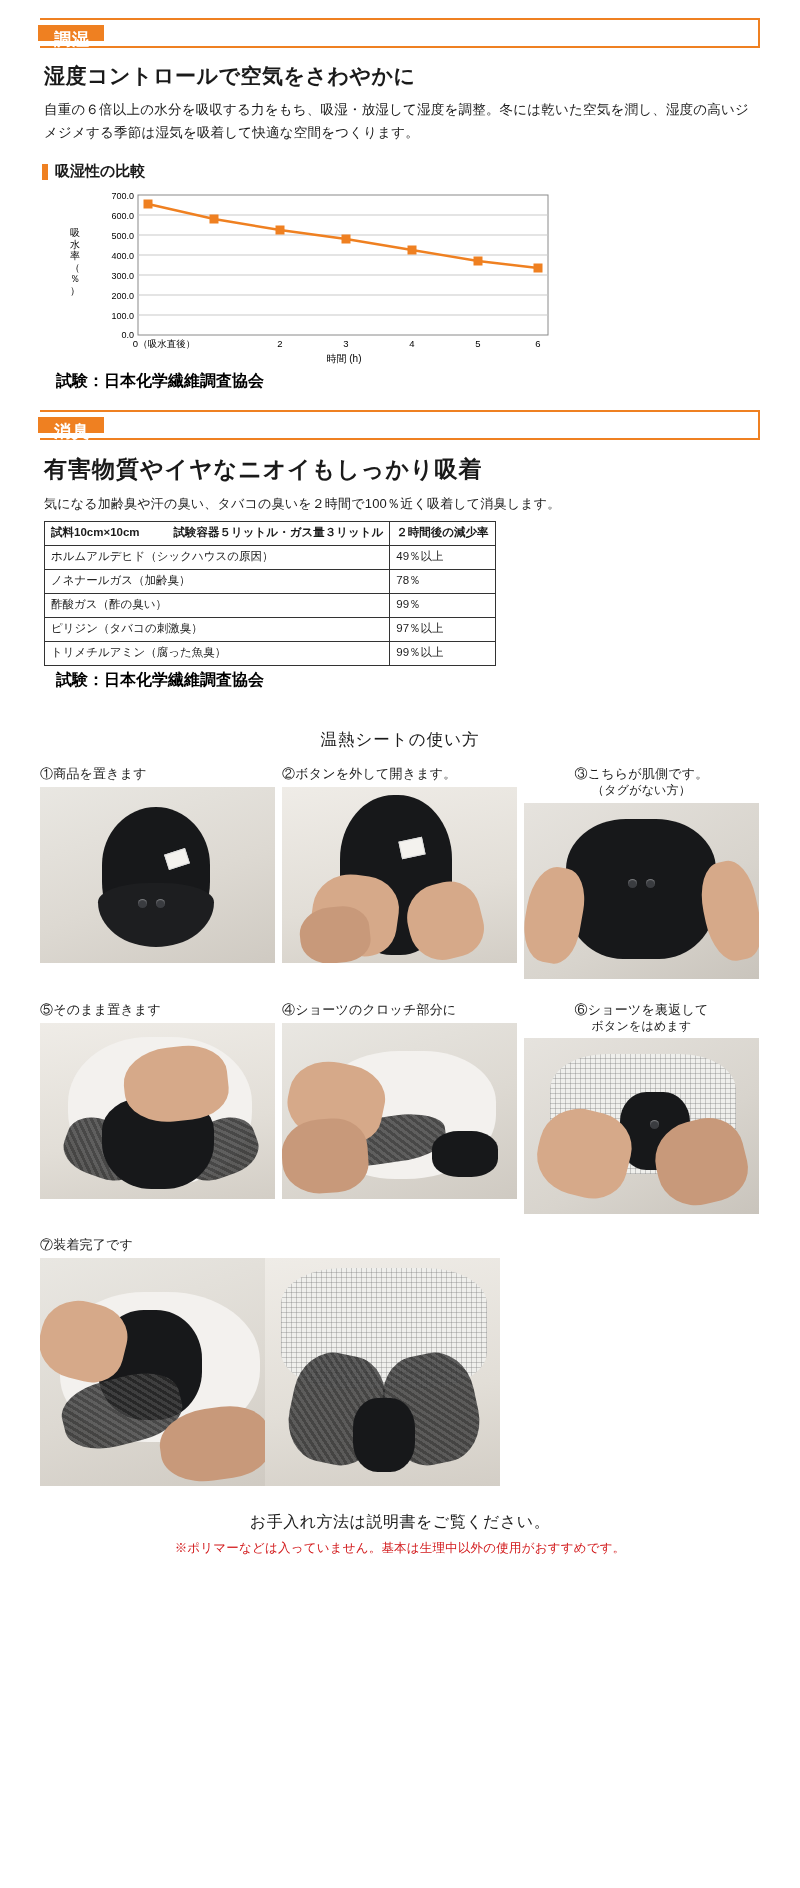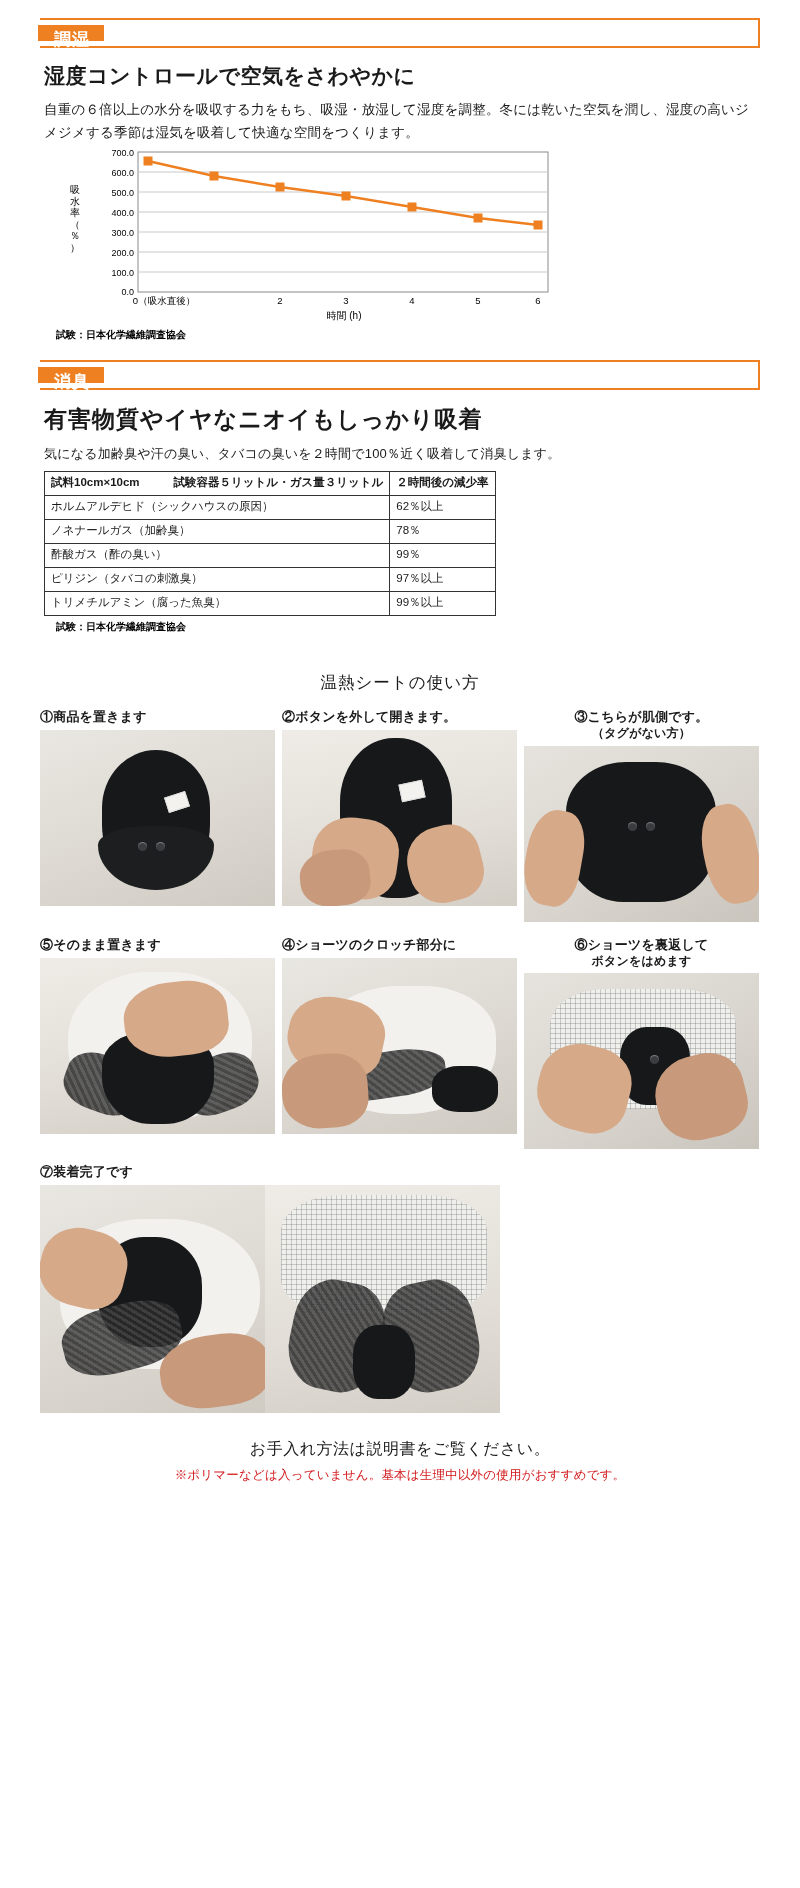--- a/index.html
+++ b/index.html
@@ -94,21 +94,21 @@
     left: 0px;
     top: 40px;
     width: 22px;
     font-size: 10px;
     line-height: 1.15;
     text-align: center;
     color: #000;
   }
   .chart-svg { position: absolute; left: 22px; top: 0; }
   .note {
-    font-size: 10px;
+    font-size: 16px;
     margin: 4px 0 0 16px;
     color: #000;
     font-weight: bold;
     font-family: Liberation Serif, serif;
   }
 
   
   table.odor {
     border-collapse: collapse;
     width: 448px;
@@ -132,24 +132,23 @@
   
   .usage-title {
     text-align: center;
     font-size: 16.5px;
     margin: 38px 0 14px 0;
     letter-spacing: 1px;
   }
   .steps {
     display: flex;
     flex-wrap: wrap;
-    gap: 4px 7px;
+    gap: 12px 7px;
     width: 720px;
     margin: 0 auto;
-    font-weight: bold;
   }
   .step { width: 235px; margin-bottom: 10px; }
   .step .cap {
     font-size: 13px;
     line-height: 1.35;
     margin-bottom: 4px;
     min-height: 18px;
     letter-spacing: 0.2px;
   }
   .step .cap .sub {
@@ -237,20 +236,24 @@
 
 <div class="page">
 
   <div class="sec-head">
     <span class="tab">調湿</span>
   </div>
 
   <h2 class="headline">湿度コントロールで空気をさわやかに</h2>
   <p class="lead">自重の６倍以上の水分を吸収する力をもち、吸湿・放湿して湿度を調整。冬には乾いた空気を潤し、湿度の高いジメジメする季節は湿気を吸着して快適な空間をつくります。</p>
 
+  <div class="sub-head">
+    <span class="bar"></span>
+    <span>吸湿性の比較</span>
+  </div>
 
   <div class="chart-wrap">
     <div class="chart-ylabel">吸<br>水<br>率<br>（<br>％<br>）</div>
     <svg class="chart-svg" width="478" height="180" viewBox="0 0 478 180">
 
       <rect x="52" y="8" width="410" height="140" fill="#ffffff" stroke="#8a8a8a" stroke-width="1"></rect>
 
       <g stroke="#c9c9c9" stroke-width="1">
         <line x1="52" y1="28" x2="462" y2="28"></line>
         <line x1="52" y1="48" x2="462" y2="48"></line>
@@ -306,21 +309,21 @@
 
 
   <table class="odor">
     <tbody>
       <tr class="hdr">
         <td class="c1 hdr-a"><span class="a1">試料10cm×10cm</span><span class="a2">試験容器５リットル・ガス量３リットル</span></td>
         <td class="c2">２時間後の減少率</td>
       </tr>
       <tr>
         <td class="c1">ホルムアルデヒド（シックハウスの原因）</td>
-        <td class="c2">62％以上</td>
+        <td class="c2">49％以上</td>
       </tr>
       <tr>
         <td class="c1">ノネナールガス（加齢臭）</td>
         <td class="c2">78％</td>
       </tr>
       <tr>
         <td class="c1">酢酸ガス（酢の臭い）</td>
         <td class="c2">99％</td>
       </tr>
       <tr>

